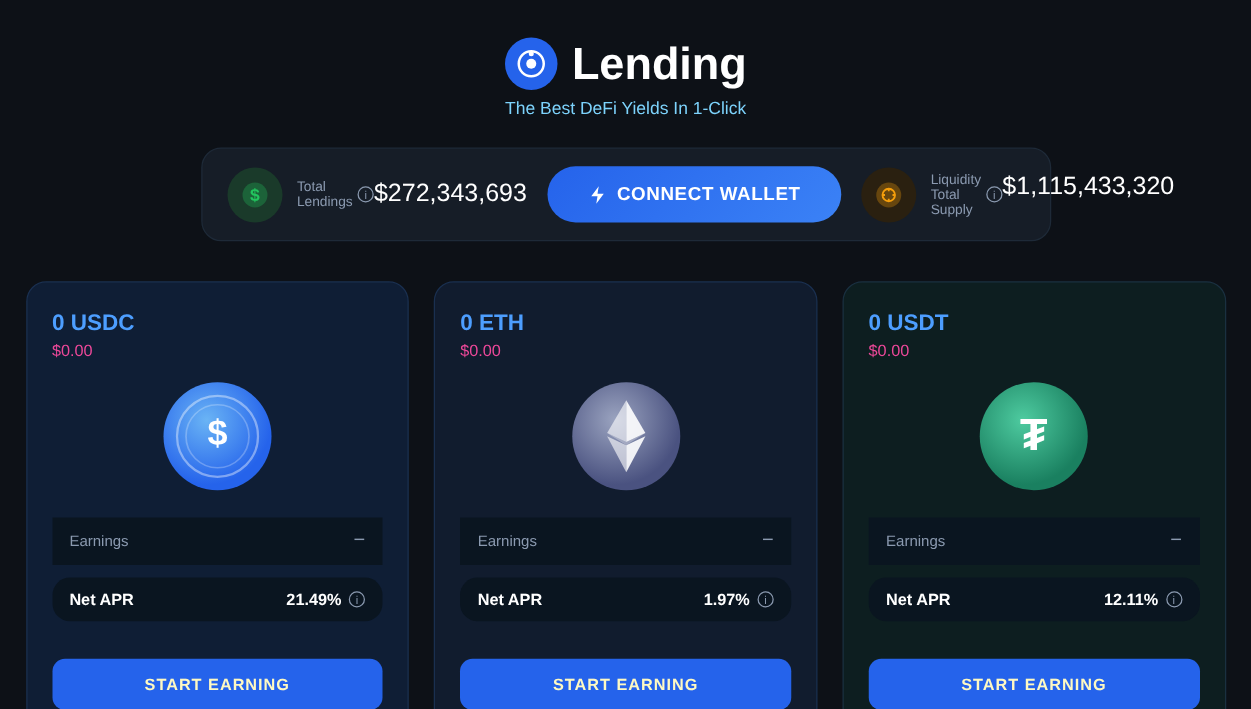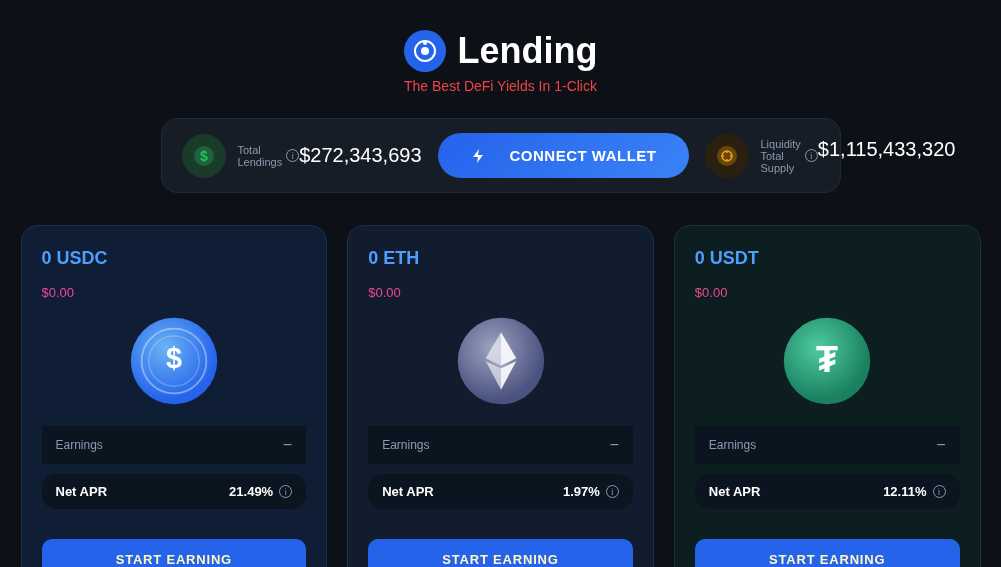--- a/index.html
+++ b/index.html
@@ -42,21 +42,21 @@
       width: 24px;
       height: 24px;
     }
     .header-title {
       font-size: 36px;
       font-weight: 700;
       color: #fff;
     }
     .header-subtitle {
       font-size: 14px;
-      color: #ef4444;
+      color: #7dd3fc;
     }
 
     
     .top-bar {
       display: flex;
       align-items: center;
       gap: 16px;
       background: #161d27;
       border-radius: 16px;
       padding: 14px 20px;
@@ -115,21 +115,21 @@
       border: none;
       border-radius: 30px;
       padding: 14px 32px;
       color: #fff;
       font-size: 15px;
       font-weight: 700;
       letter-spacing: 0.5px;
       cursor: pointer;
       display: flex;
       align-items: center;
-      gap: 24px;
+      gap: 8px;
       white-space: nowrap;
     }
 
     
     .cards-row {
       display: flex;
       gap: 20px;
       width: 960px;
     }
     .card {
@@ -141,21 +141,21 @@
       gap: 0;
     }
     .card-blue { background: #0f1e35; border: 1px solid #1a3050; }
     .card-dark-blue { background: #111c2e; border: 1px solid #1a3050; }
     .card-dark-teal { background: #0d1e20; border: 1px solid #1a3040; }
 
     .card-currency {
       font-size: 18px;
       font-weight: 700;
       color: #4d9eff;
-      margin-bottom: 16px;
+      margin-bottom: 4px;
     }
     .card-usd {
       font-size: 13px;
       color: #ec4899;
       margin-bottom: 16px;
     }
     .card-icon-wrap {
       display: flex;
       justify-content: center;
       margin-bottom: 20px;

